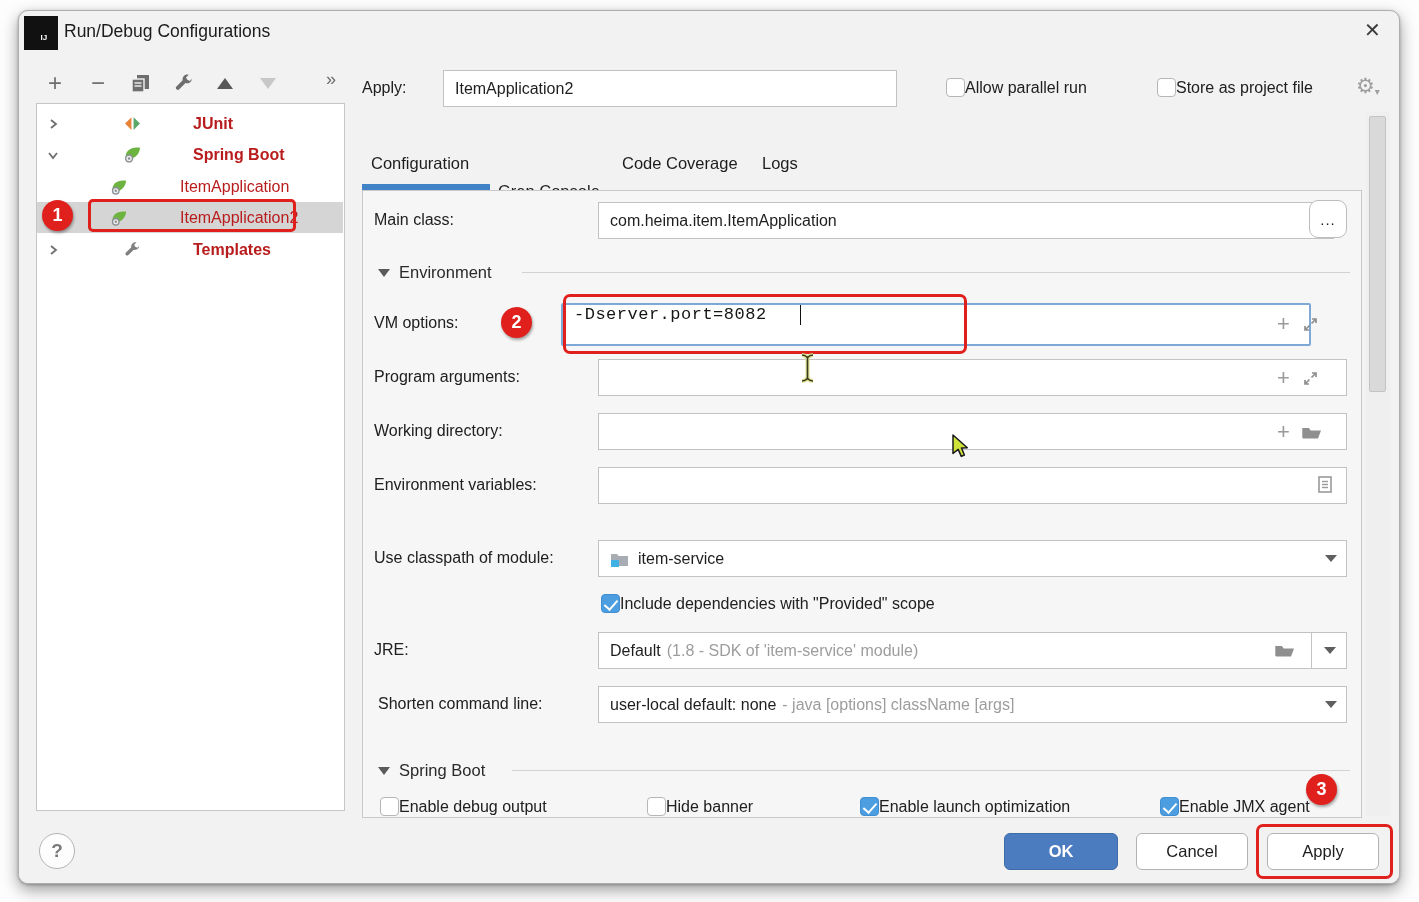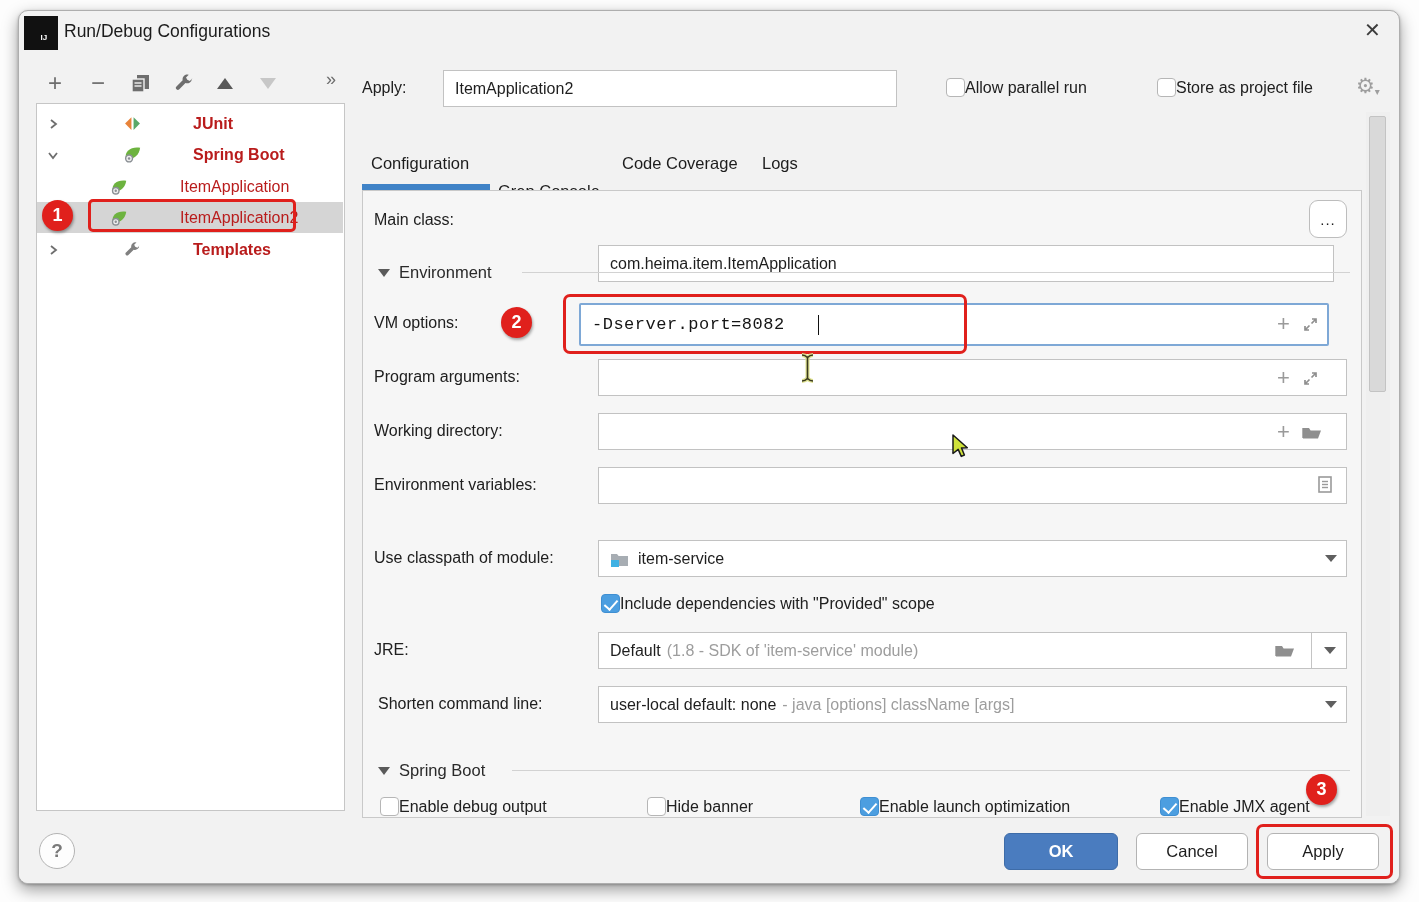--- a/index.html
+++ b/index.html
@@ -206,33 +206,33 @@
 
   <div class="abs tab" style="left:369px;">Configuration</div>
   <div class="abs tab" style="left:496px;margin-top:28px;">Grep Console</div>
   <div class="abs tab" style="left:620px;">Code Coverage</div>
   <div class="abs tab" style="left:760px;">Logs</div>
   <div class="abs tab-underline"></div>
 
   <div class="abs content"></div>
 
   <div class="abs lbl" style="left:374px; top:211px;">Main class:</div>
-  <input class="abs field" style="left: 598px; top: 202px; width: 736px; height: 37px; margin-top: 43px;" value="com.heima.item.ItemApplication">
+  <input class="abs field" style="left: 598px; top: 202px; width: 736px; height: 37px;" value="com.heima.item.ItemApplication">
   <div class="abs" style="left:1309px; top:200px; width:38px; height:38px; background:#fff; border:1px solid #bdbdbd; border-radius:9px;
        display:flex; align-items:center; justify-content:center; font-size:15px; color:#1d1d1d; letter-spacing:1px;">...</div>
 
   <div class="abs sect-head" style="left:378px; top:263px;">
     <span class="sect-tri"></span>
     <span>Environment</span>
   </div>
   <div class="abs sect-line" style="left:522px; top:272px; width:828px;"></div>
 
   <div class="abs lbl" style="left:374px; top:314px;">VM options:</div>
-  <div class="abs" style="left:579px; top:303px; width:750px; height:43px; background:#fff; border:2px solid #7ea8d6; border-radius:2px;
-       display:flex; align-items:center; padding:0 11px;gap:32px;">
+  <div class="abs" style="left:561px; top:303px; width:750px; height:43px; background:#fff; border:2px solid #7ea8d6; border-radius:2px;
+       display:flex; padding:0 11px;gap:32px;">
     <span class="mono">-Dserver.port=8082</span>
     <span class="caret"></span>
   </div>
   <div class="ficons" style="left:1277px; top:315px;">
     <span class="fplus">+</span>
     <svg width="17" height="17">
       <path d="M10 3 h4 v4 M14 3 l-4.5 4.5 M7 14 H3 V10 M3 14 l4.5-4.5" stroke="#8f8f8f" stroke-width="1.7" fill="none"></path>
     </svg>
   </div>
 

